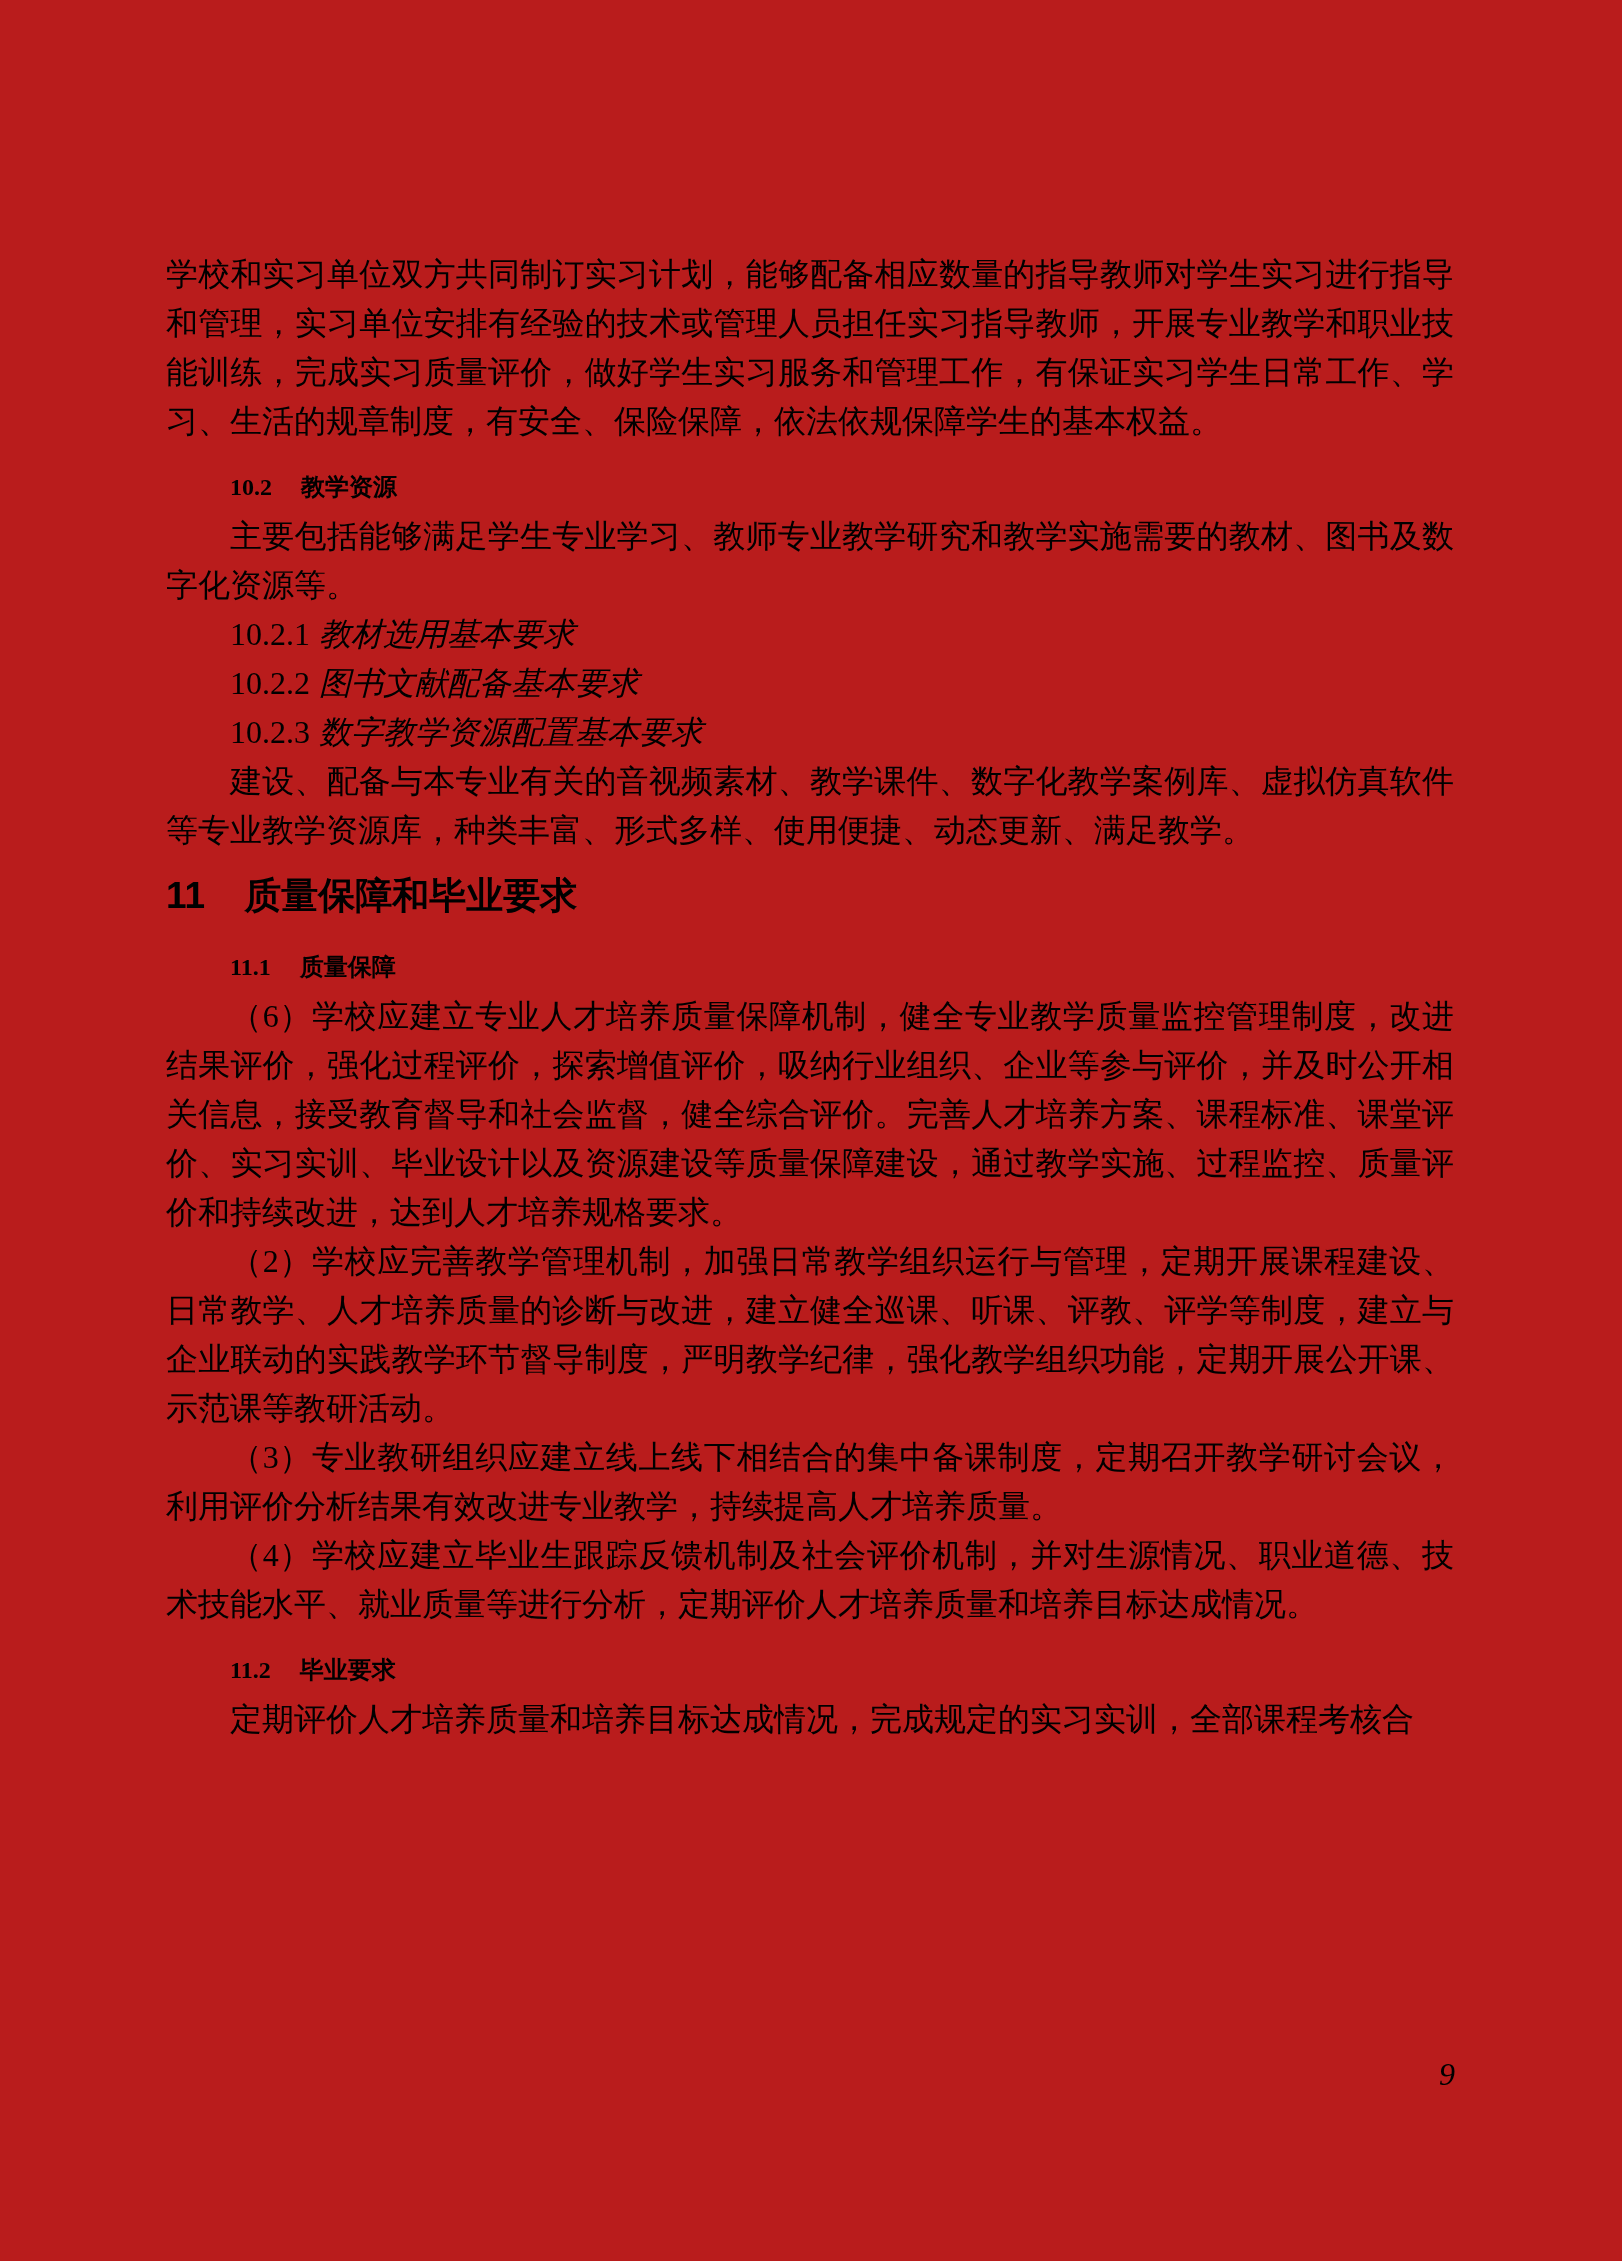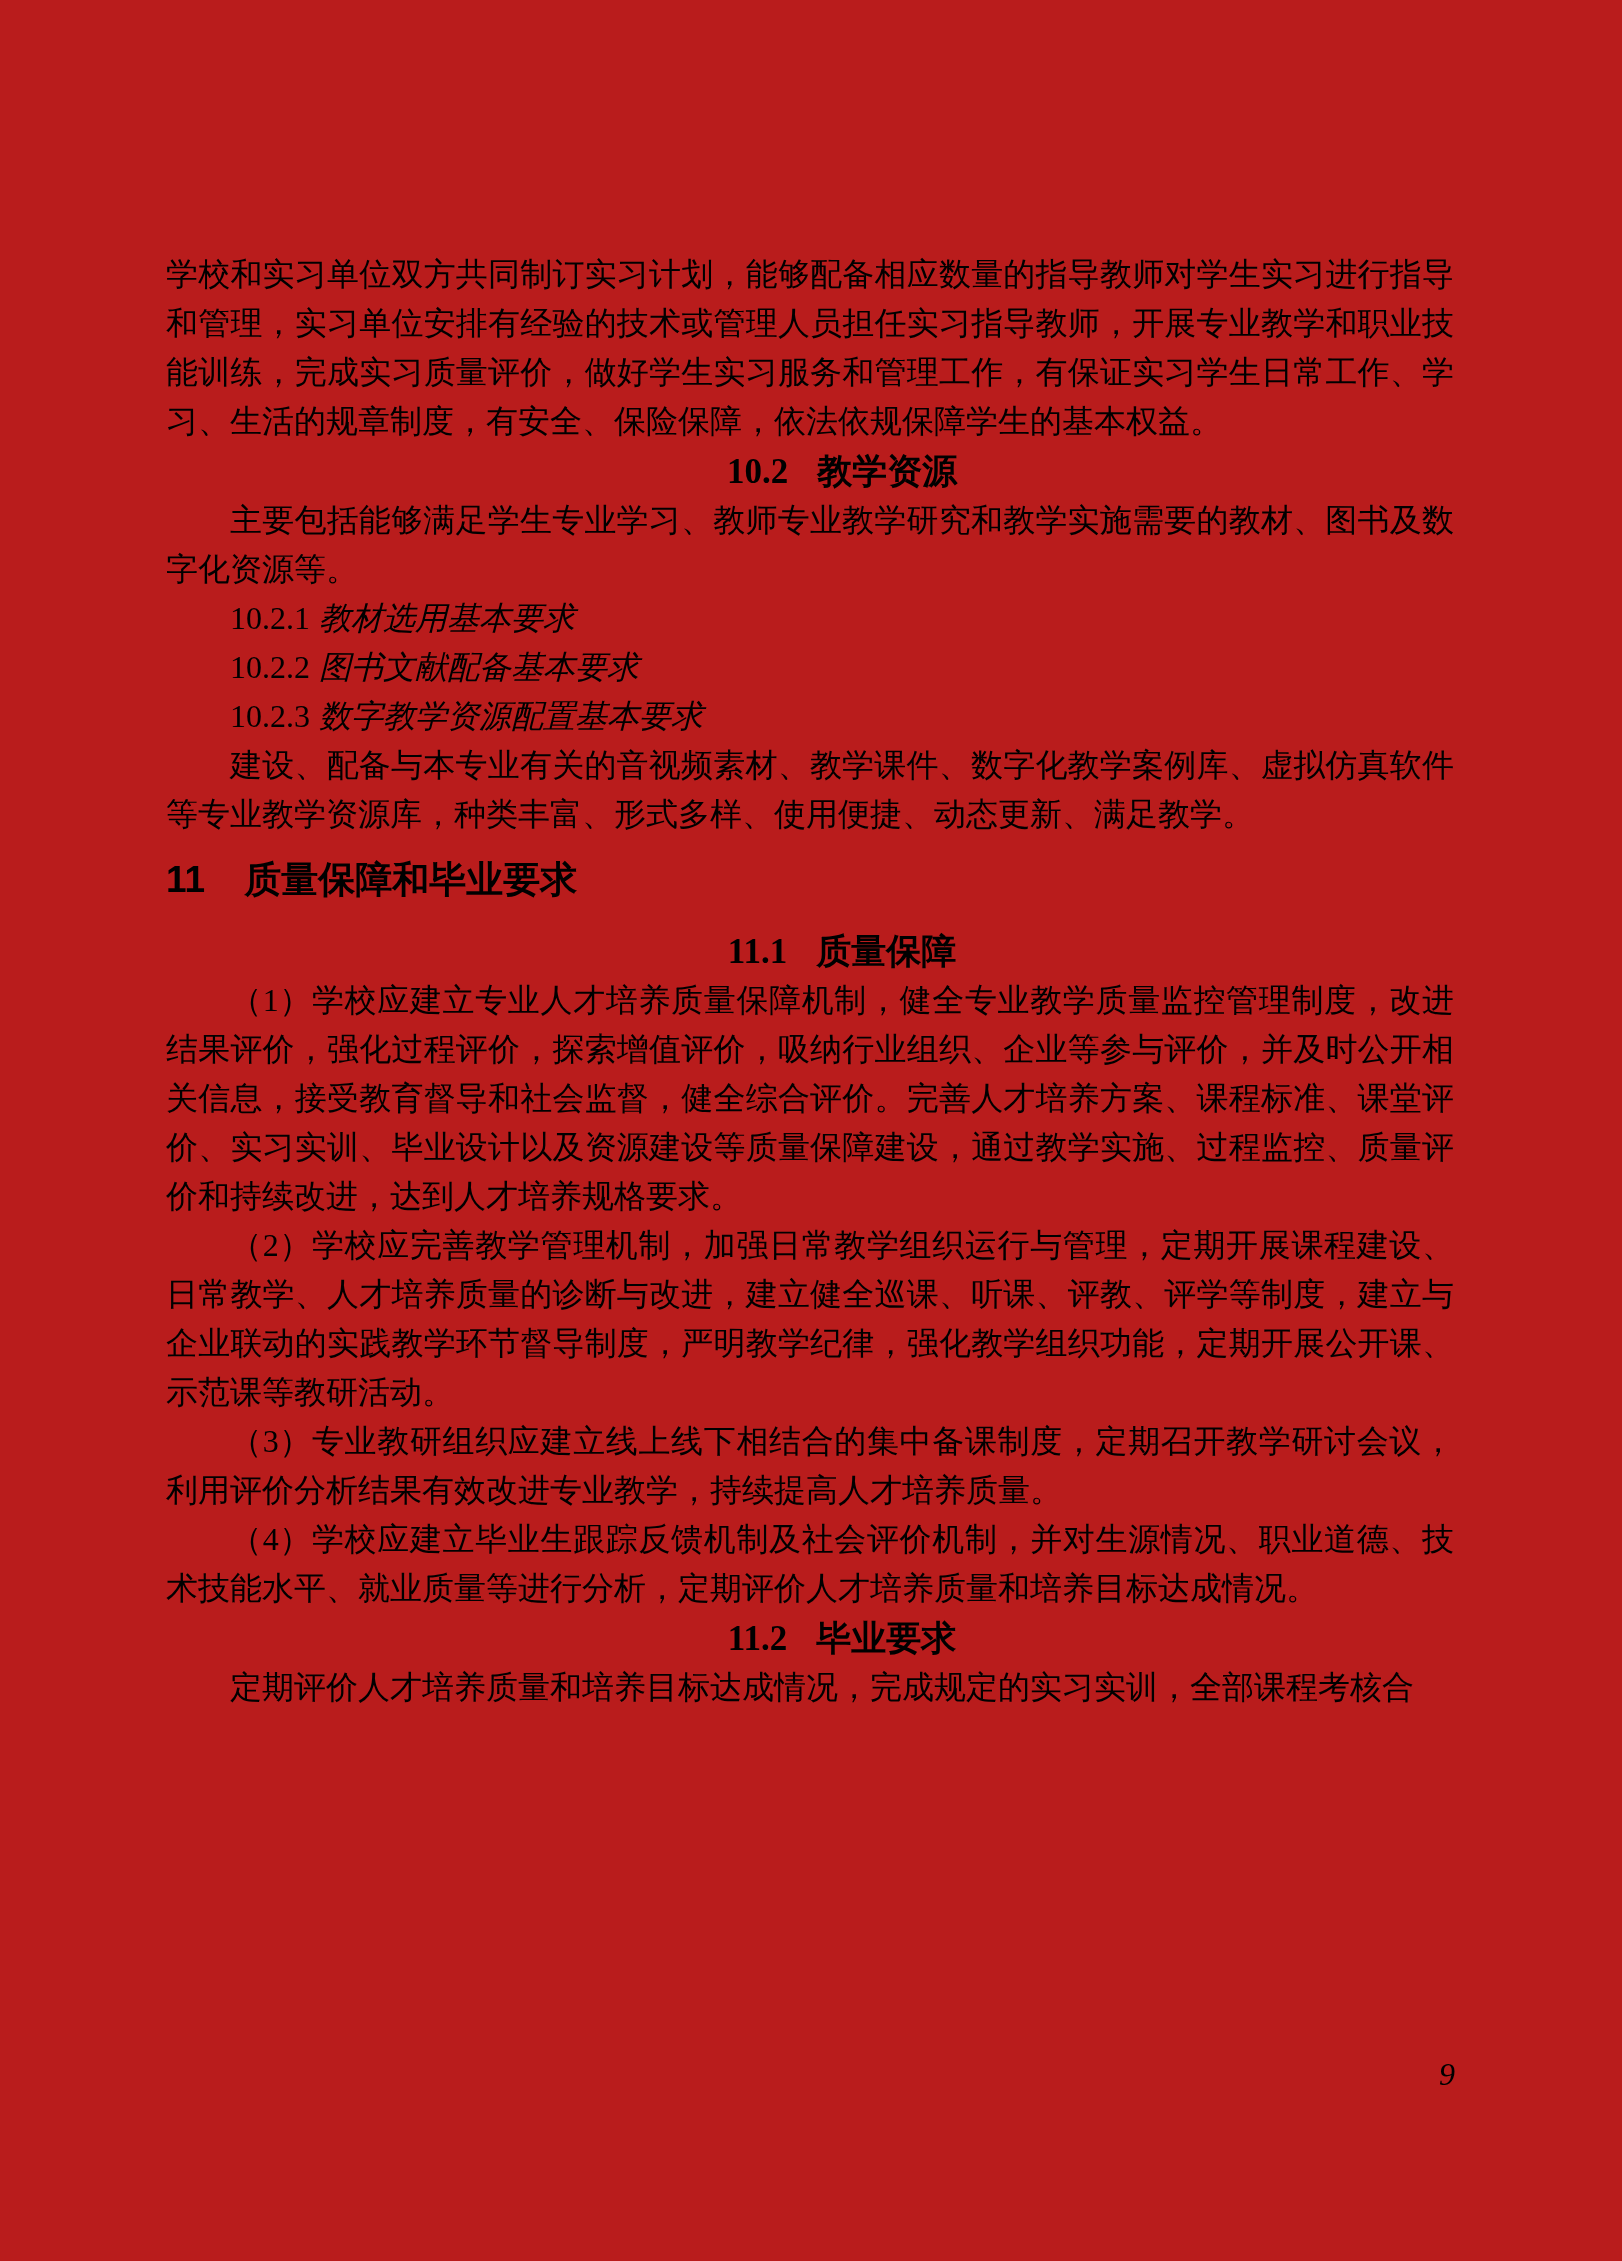--- a/index.html
+++ b/index.html
@@ -37,25 +37,24 @@
     font-family:"Liberation Sans","DejaVu Sans",sans-serif;
   }
   h1.chap .hnum{
     font-family:"Liberation Sans","DejaVu Sans",sans-serif;
     font-weight:bold;
     margin-right:39px;
   }
 
   
   h2.sec{
-    font-size:35px;
+    font-size:24px;
     line-height:49px;
-    margin:0 0 0 64px;
+    margin:16px 0 0 64px;
     font-weight:bold;
-    text-align:center;
   }
   h2.sec .hnum{
     font-family:"Liberation Serif","DejaVu Serif",serif;
     font-weight:bold;
     margin-right:29px;
   }
   h2.sec .httl{
     font-family:"Liberation Sans","DejaVu Sans",sans-serif;
     font-weight:bold;
   }
@@ -106,21 +105,21 @@
 
 
     <h3 class="sub"><span class="hnum">10.2.3</span><span class="httl">数字教学资源配置基本要求</span></h3>
 
     <p class="body indent">建设、配备与本专业有关的音视频素材、教学课件、数字化教学案例库、虚拟仿真软件等专业教学资源库，种类丰富、形式多样、使用便捷、动态更新、满足教学。</p>
 
     <h1 class="chap"><span class="hnum">11</span><span class="httl">质量保障和毕业要求</span></h1>
 
     <h2 class="sec"><span class="hnum">11.1</span><span class="httl">质量保障</span></h2>
 
-    <p class="body indent">（1）学校应建立专业人才培养质量保障机制，健全专业教学质量监控管理制度，改进结果评价，强化过程评价，探索增值评价，吸纳行业组织、企业等参与评价，并及时公开相关信息，接受教育督导和社会监督，健全综合评价。完善人才培养方案、课程标准、课堂评价、实习实训、毕业设计以及资源建设等质量保障建设，通过教学实施、过程监控、质量评价和持续改进，达到人才培养规格要求。</p>
+    <p class="body indent">（6）学校应建立专业人才培养质量保障机制，健全专业教学质量监控管理制度，改进结果评价，强化过程评价，探索增值评价，吸纳行业组织、企业等参与评价，并及时公开相关信息，接受教育督导和社会监督，健全综合评价。完善人才培养方案、课程标准、课堂评价、实习实训、毕业设计以及资源建设等质量保障建设，通过教学实施、过程监控、质量评价和持续改进，达到人才培养规格要求。</p>
 
     <p class="body indent">（2）学校应完善教学管理机制，加强日常教学组织运行与管理，定期开展课程建设、日常教学、人才培养质量的诊断与改进，建立健全巡课、听课、评教、评学等制度，建立与企业联动的实践教学环节督导制度，严明教学纪律，强化教学组织功能，定期开展公开课、示范课等教研活动。</p>
 
     <p class="body indent">（3）专业教研组织应建立线上线下相结合的集中备课制度，定期召开教学研讨会议，利用评价分析结果有效改进专业教学，持续提高人才培养质量。</p>
 
     <p class="body indent">（4）学校应建立毕业生跟踪反馈机制及社会评价机制，并对生源情况、职业道德、技术技能水平、就业质量等进行分析，定期评价人才培养质量和培养目标达成情况。</p>
 
     <h2 class="sec"><span class="hnum">11.2</span><span class="httl">毕业要求</span></h2>
 
     <p class="body indent">定期评价人才培养质量和培养目标达成情况，完成规定的实习实训，全部课程考核合</p>

